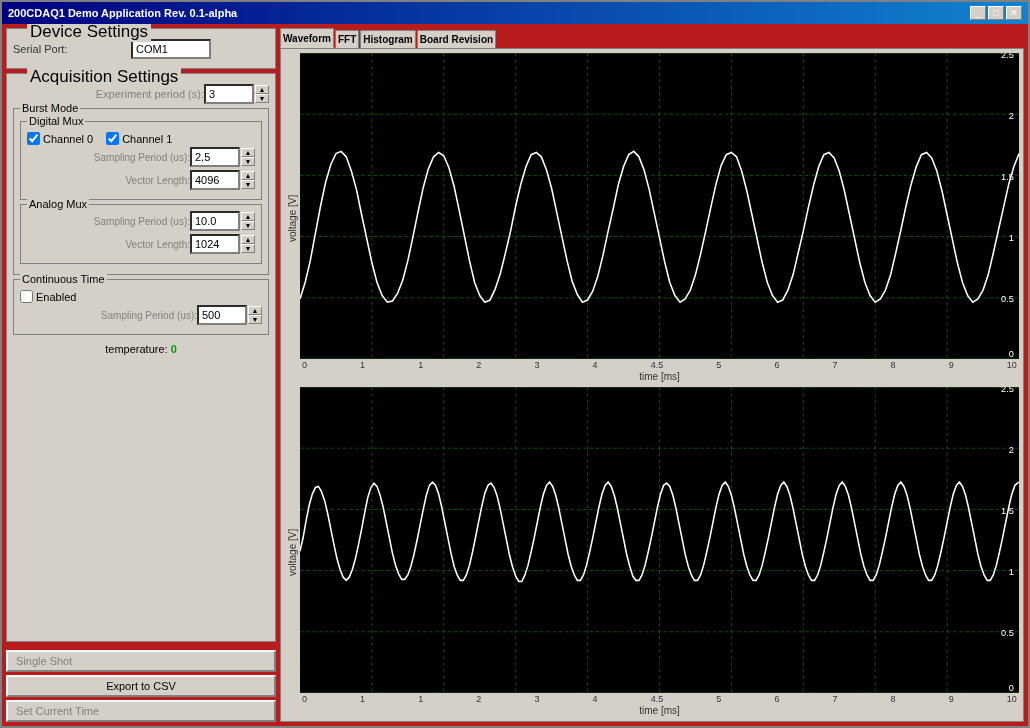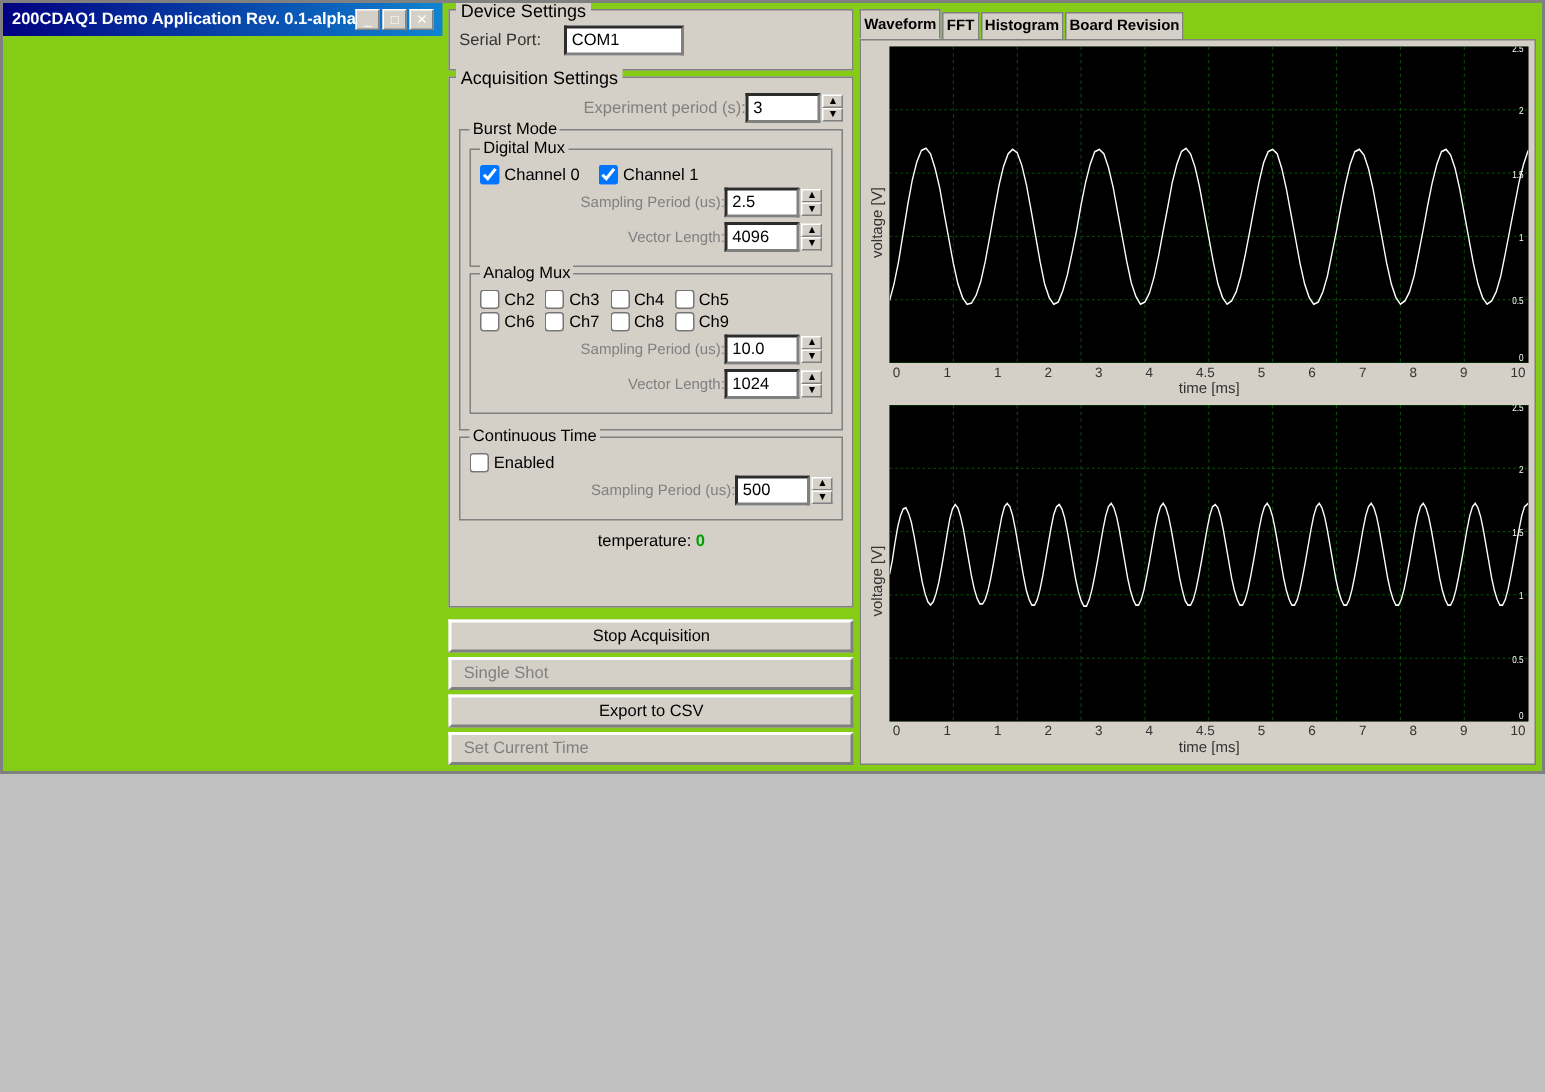--- a/index.html
+++ b/index.html
@@ -6,25 +6,25 @@
     body {
       font-family: 'Segoe UI', Tahoma, Geneva, Verdana, sans-serif;
       font-size: 11px;
       background: #c0c0c0;
       width: 1030px;
       height: 728px;
       overflow: hidden;
     }
     .window {
       width: 1030px;
-      height: 516px;
-      background: #84cc16;
+      height: 728px;
+      background: #b91c1c;
       border: 2px solid #808080;
       display: flex;
-      flex-direction: row;
+      flex-direction: column;
     }
     .title-bar {
       background: linear-gradient(to right, #000080, #1084d0);
       color: white;
       padding: 3px 6px;
       display: flex;
       justify-content: space-between;
       align-items: center;
       height: 22px;
       flex-shrink: 0;
@@ -66,24 +66,24 @@
     }
     .group-box {
       border: 1px solid #808080;
       padding: 4px 6px 6px 6px;
       position: relative;
       background: #d4d0c8;
     }
     .group-box-title {
       position: absolute;
       top: -7px;
-      left: 4px;
+      left: 20px;
       background: #d4d0c8;
       padding: 0 3px;
-      font-size: 12px;
+      font-size: 17px;
     }
     .form-row {
       display: flex;
       align-items: center;
       margin-bottom: 3px;
       margin-top: 2px;
     }
     .form-label {
       font-size: 11px;
       color: #333;
@@ -286,21 +286,21 @@
       <div class="title-btn">✕</div>
     </div>
   </div>
 
   <div class="content-area">
 
     <div class="left-panel">
 
       <div class="group-box">
         <span class="group-box-title">Device Settings</span>
-        <div class="form-row" style="margin-top:6px;">
+        <div class="form-row" style="margin-top:6px;gap:48px;">
           <span class="form-label" style="width:70px;">Serial Port:</span>
           <input type="text" class="text-input" style="width: 80px;" value="COM1">
         </div>
       </div>
 
       <div class="group-box" style="flex:1;">
         <span class="group-box-title">Acquisition Settings</span>
         <div class="form-row" style="margin-top:6px;">
           <span class="form-label form-label-gray" style="flex:1;">Experiment period (s):</span>
           <div class="spinner-container">
@@ -340,42 +340,20 @@
                 <div class="spinner-btns">
                   <div class="spinner-btn">▲</div>
                   <div class="spinner-btn">▼</div>
                 </div>
               </div>
             </div>
           </div>
 
           <div class="inner-group">
             <span class="inner-group-title">Analog Mux</span>
-            <div style="margin-top:6px;">
-              <div class="checkbox-row">
-                <input type="checkbox" style="">
-                  <label>Ch2</label>
-                <input type="checkbox" style="margin-left: 4px;">
-                  <label>Ch3</label>
-                <input type="checkbox" style="margin-left: 4px;">
-                  <label>Ch4</label>
-                <input type="checkbox" style="margin-left: 4px;">
-                  <label>Ch5</label>
-              </div>
-              <div class="checkbox-row">
-                <input type="checkbox" style="">
-                  <label>Ch6</label>
-                <input type="checkbox" style="margin-left: 4px;">
-                  <label>Ch7</label>
-                <input type="checkbox" style="margin-left: 4px;">
-                  <label>Ch8</label>
-                <input type="checkbox" style="margin-left: 4px;">
-                  <label>Ch9</label>
-              </div>
-            </div>
             <div class="form-row">
               <span class="form-label form-label-gray" style="flex:1;font-size:10px;">Sampling Period (us):</span>
               <div class="spinner-container">
                 <input type="text" class="spinner-input" value="10.0" style="">
                 <div class="spinner-btns">
                   <div class="spinner-btn">▲</div>
                   <div class="spinner-btn">▼</div>
                 </div>
               </div>
             </div>
@@ -410,21 +388,20 @@
           </div>
         </div>
 
         <div class="temperature-row">
           <span>temperature:</span>
           <span class="temp-value">0</span>
         </div>
       </div>
 
       <div class="action-buttons">
-        <button class="win-button">Stop Acquisition</button>
         <div class="gray-btn-disabled">Single Shot</div>
         <button class="win-button">Export to CSV</button>
         <div class="gray-btn-disabled">Set Current Time</div>
       </div>
     </div>
 
     <div class="right-panel">
 
       <div class="tab-bar">
         <div class="tab active">Waveform</div>

